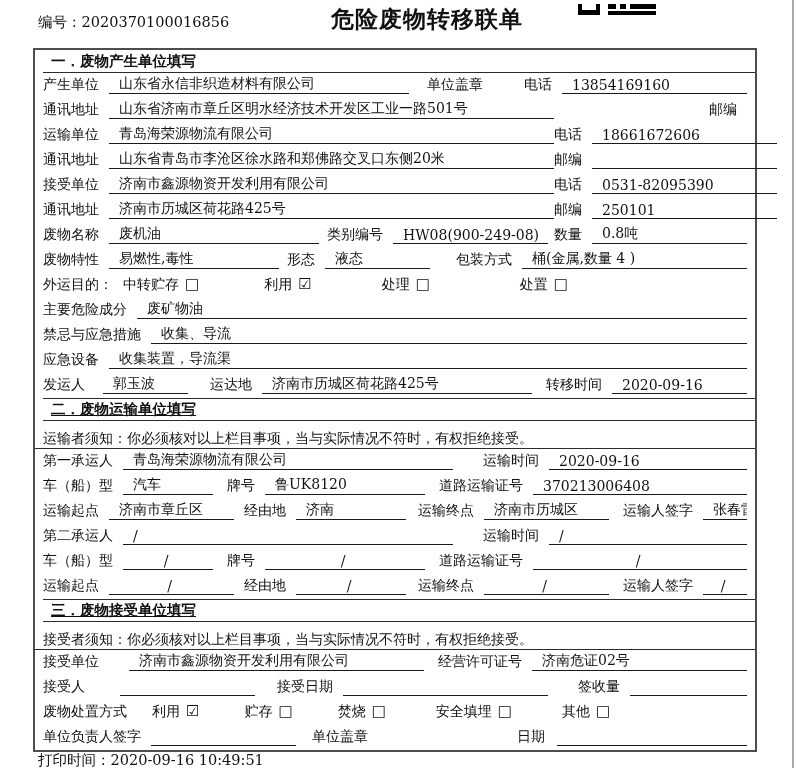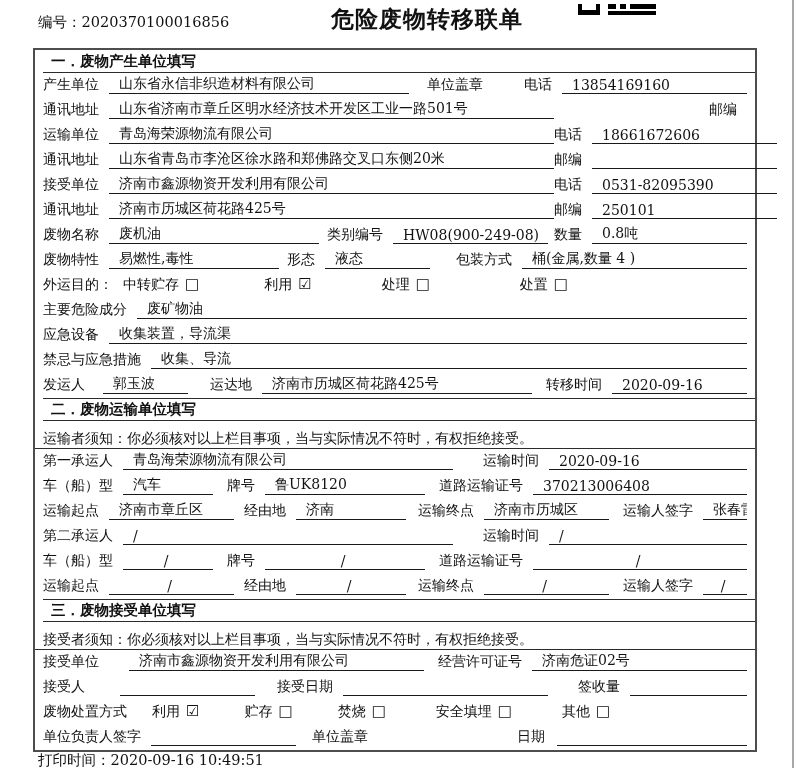--- a/index.html
+++ b/index.html
@@ -15,21 +15,21 @@
   .qr { position:absolute; left:578px; top:0; }
   .form {
     position:absolute; left:33px; top:48px; width:724px; box-sizing:border-box;
     border:2px solid #4d4d4d; background:#fff;
   }
   .sec {
     height:23px; box-sizing:border-box; display:flex; align-items:center;
     padding:0 8px; font-family:"Liberation Sans",sans-serif; font-weight:bold;
     font-size:14.5px; border-bottom:1.5px solid #2b2b2b; white-space:nowrap;margin-left:8px;
   }
-  .sec.mid { border-top:1.5px solid #2b2b2b; }
+  .sec.mid { border-top:1.5px solid #2b2b2b;text-decoration:underline; }
   .row {
     display:flex; align-items:flex-end; height:25px; box-sizing:border-box;
     padding:0 8px 4px 8px; font-size:14px; white-space:nowrap;
   }
   .row.notice { height:28px; align-items:flex-end; padding-bottom:0; border-bottom:1.5px solid #2b2b2b; }
   .lbl { margin-right:10px; flex:0 0 auto; }
   .mlbl { margin-left:14px; margin-right:10px; flex:0 0 auto; }
   .right { margin-left:auto; }
   .val {
     border-bottom:1px solid #1a1a1a; box-sizing:border-box; padding:0 4px 0 10px;
@@ -131,27 +131,27 @@
     <span class="opt" style="margin-right:90px"><span>处理</span><span class="cb">□</span></span>
     <span class="opt"><span>处置</span><span class="cb">□</span></span>
   </div>
 
   <div class="row">
     <span class="lbl">主要危险成分</span>
     <span class="val fill">废矿物油</span>
   </div>
 
   <div class="row">
+    <span class="lbl">禁忌与应急措施</span>
+    <span class="val fill">收集、导流</span>
+  </div>
+
+  <div class="row">
     <span class="lbl">应急设备</span>
     <span class="val fill">收集装置，导流渠</span>
-  </div>
-
-  <div class="row">
-    <span class="lbl">禁忌与应急措施</span>
-    <span class="val fill">收集、导流</span>
   </div>
 
   <div class="row">
     <span class="lbl" style="margin-right:18px">发运人</span>
     <span class="val" style="width:85px">郭玉波</span>
     <span class="mlbl" style="margin-left:22px">运达地</span>
     <span class="val" style="width:270px">济南市历城区荷花路425号</span>
     <span class="mlbl">转移时间</span>
     <span class="val fill">2020-09-16</span>
   </div>

